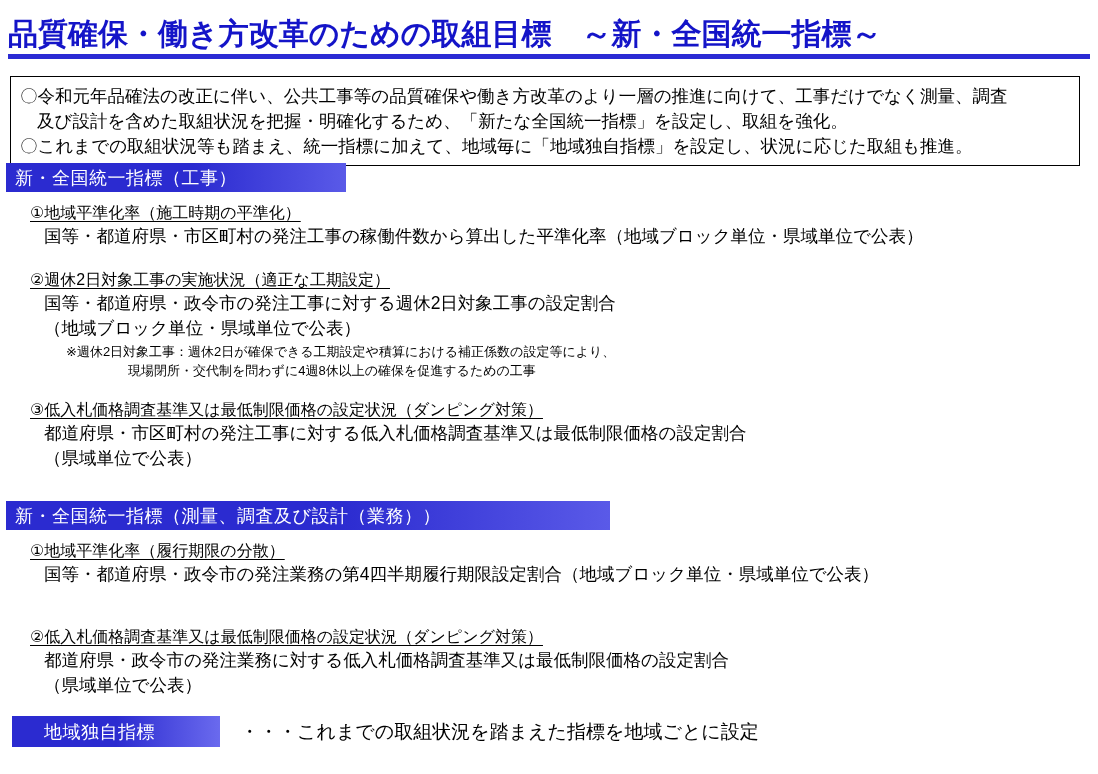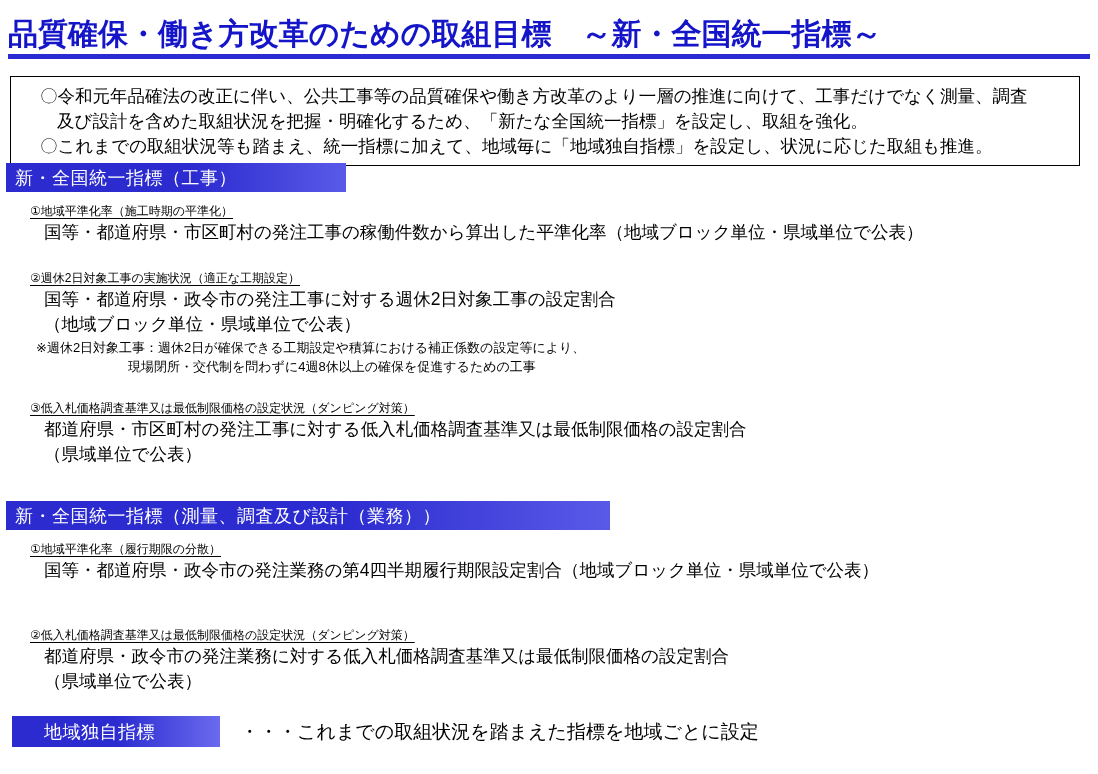--- a/index.html
+++ b/index.html
@@ -52,21 +52,20 @@
     box-sizing: border-box;
     border: 1px solid #000000;
     padding: 7px 9px 6px 9px;
     background: #ffffff;
   }
   .intro-line {
     font-size: 17.5px;
     line-height: 1.42;
     color: #000000;
     white-space: nowrap;
-    margin-left: 20px;
   }
   .intro-line.indent {
     padding-left: 17px;
   }
 
   
   .bar {
     position: absolute;
     height: 29px;
     background: linear-gradient(to right, #2b2bd0 0%, #2b2bd0 55%, #5a5ae8 100%);
@@ -91,39 +90,39 @@
   }
   #bar-local span { font-size: 18px; }
 
   
   .item {
     position: absolute;
     left: 0;
     width: 1090px;
   }
   .item-head {
-    font-size: 12px;
+    font-size: 16px;
     color: #000000;
     text-decoration: underline;
     text-underline-offset: 3px;
     white-space: nowrap;
     padding-left: 30px;
   }
   .item-body {
     font-size: 17.5px;
     color: #000000;
     white-space: nowrap;
     padding-left: 44px;
     line-height: 1.45;
   }
   .item-note {
     font-size: 13px;
     color: #000000;
     white-space: nowrap;
-    padding-left: 36px;
+    padding-left: 66px;
     line-height: 1.5;
   }
   .item-note.note-indent {
     padding-left: 128px;
   }
 
   
   .local-note {
     position: absolute;
     left: 240px;

